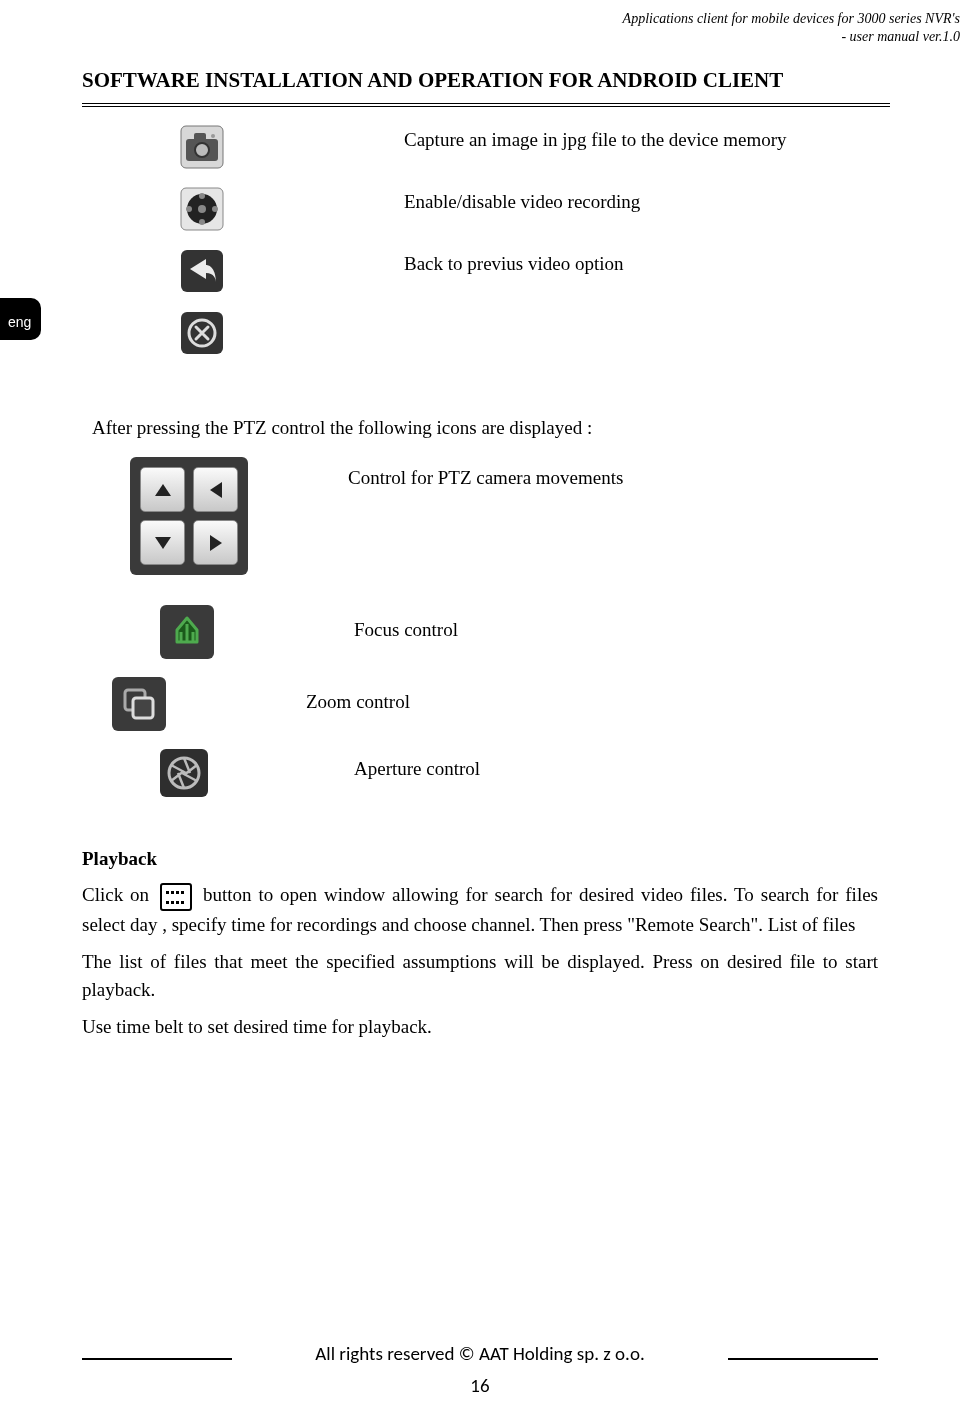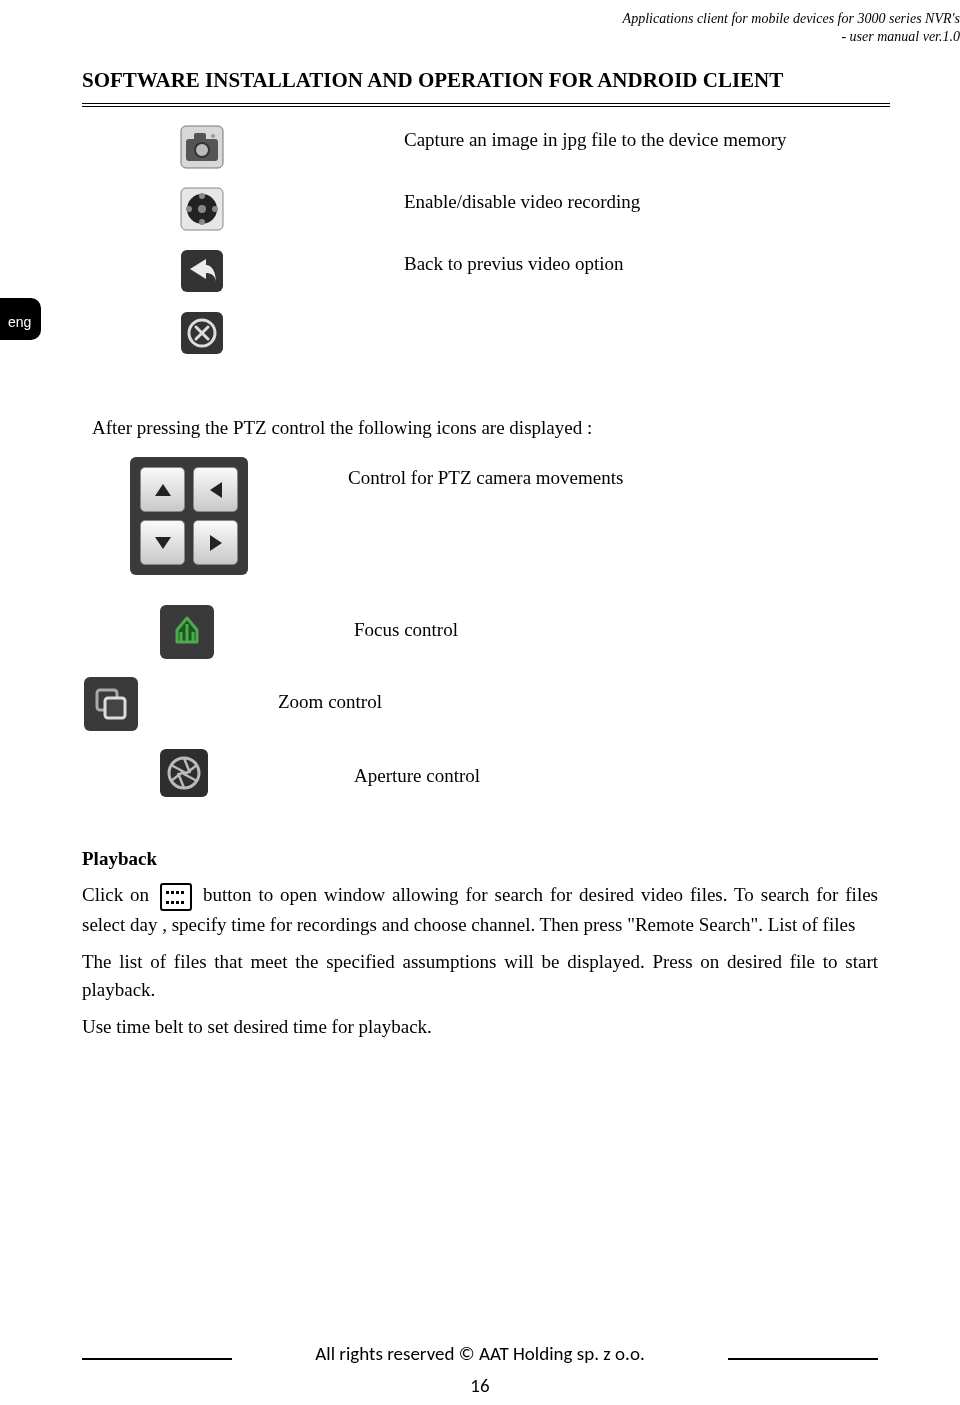--- a/index.html
+++ b/index.html
@@ -271,38 +271,38 @@
 
 <div class="icon-row-wide" style="margin-left:160px;margin-top:30px;">
   <div class="dark-icon-54">
     <svg width="40" height="40" viewBox="0 0 40 40">
         <path d="M 10 30 L 10 18 L 20 6 L 30 18 L 30 30 Z M 14 30 L 14 20 M 20 30 L 20 12 M 26 30 L 26 20" stroke="#4eaa4e" stroke-width="3" fill="#1a5a1a" stroke-linejoin="round"></path>
       </svg>
   </div>
   <div class="desc" style="margin-left:140px;margin-top:14px;">Focus control</div>
 </div>
 
-<div class="icon-row-wide" style="margin-left:84px;">
+<div class="icon-row-wide" style="margin-left:112px;">
   <div class="dark-icon-54">
     <svg width="40" height="40" viewBox="0 0 40 40">
         <rect x="6" y="6" width="20" height="20" rx="3" fill="none" stroke="#aaa" stroke-width="3"></rect>
         <rect x="14" y="14" width="20" height="20" rx="3" fill="#444" stroke="#ddd" stroke-width="3"></rect>
       </svg>
   </div>
   <div class="desc" style="margin-left:140px;margin-top:14px;">Zoom control</div>
 </div>
 
 <div class="icon-row-wide" style="margin-left:160px;">
   <div class="dark-icon-48">
     <svg width="36" height="36" viewBox="0 0 36 36">
         <circle cx="18" cy="18" r="15" fill="none" stroke="#bbb" stroke-width="3"></circle>
         <path d="M 18 3 L 24 18 M 31 10 L 18 20 M 31 26 L 16 18 M 18 33 L 12 18 M 5 26 L 18 16 M 5 10 L 20 18" stroke="#bbb" stroke-width="2.5"></path>
       </svg>
   </div>
-  <div class="desc" style="margin-left:146px;margin-top:16px;">Aperture control</div>
+  <div class="desc" style="margin-left:146px;margin-top:9px;">Aperture control</div>
 </div>
 
 <div class="playback-block">
   <div class="pb-title">Playback</div>
   <p>
     <span>Click on </span>
     <span class="inline-icon"></span>
     <span> button to open window allowing for search for desired video files. To search for files select day , specify time for recordings and choose channel. Then press "Remote Search". List of files</span>
   </p>
   <p>The list of files that meet the specified assumptions will be displayed. Press on desired file to start playback.</p>

